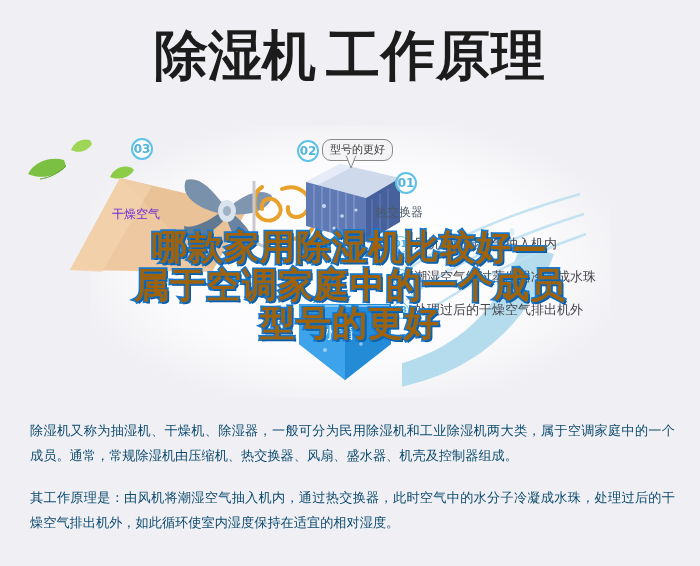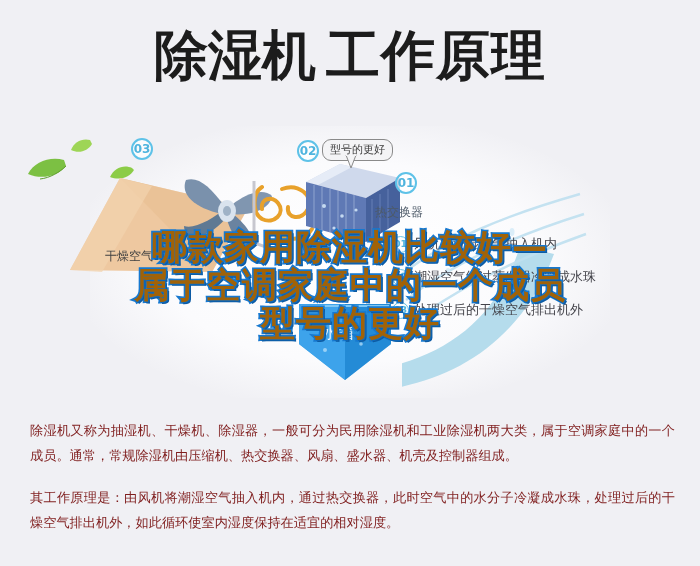--- a/index.html
+++ b/index.html
@@ -117,21 +117,21 @@
   }
 
   
   .art-label {
     position:absolute;
     font-size:12px;
     color:#4a4a52;
     white-space:nowrap;
     font-family:"DejaVu Sans","Liberation Sans",sans-serif;
   }
-  .label-dry   { left:105px; top:88px; color:#404040;margin-top:42px; }
+  .label-dry   { left:112px; top:88px; color:#6d28d9; }
   .label-humid { left:375px; top:86px; color:#4d5a68; }
   .label-tank  { left:322px; top:205px; color:#eaf4ff; font-size:16px; }
 
   
   .caption {
     position:absolute;
     display:flex;
     align-items:center;
     gap:5px;
     font-size:13px;
@@ -183,21 +183,21 @@
   
   .body-copy {
     position:absolute;
     left:30px; top:418px;
     width:645px;
   }
   .para {
     font-family:"DejaVu Sans","Liberation Sans",sans-serif;
     font-size:13.2px;
     line-height:25px;
-    color:#7f1d1d;
+    color:#0c4a6e;
     text-align:justify;
   }
   .para + .para { margin-top:17px; }
 </style>
 </head>
 <body>
 
 <div id="page">
 
   <div class="header">

